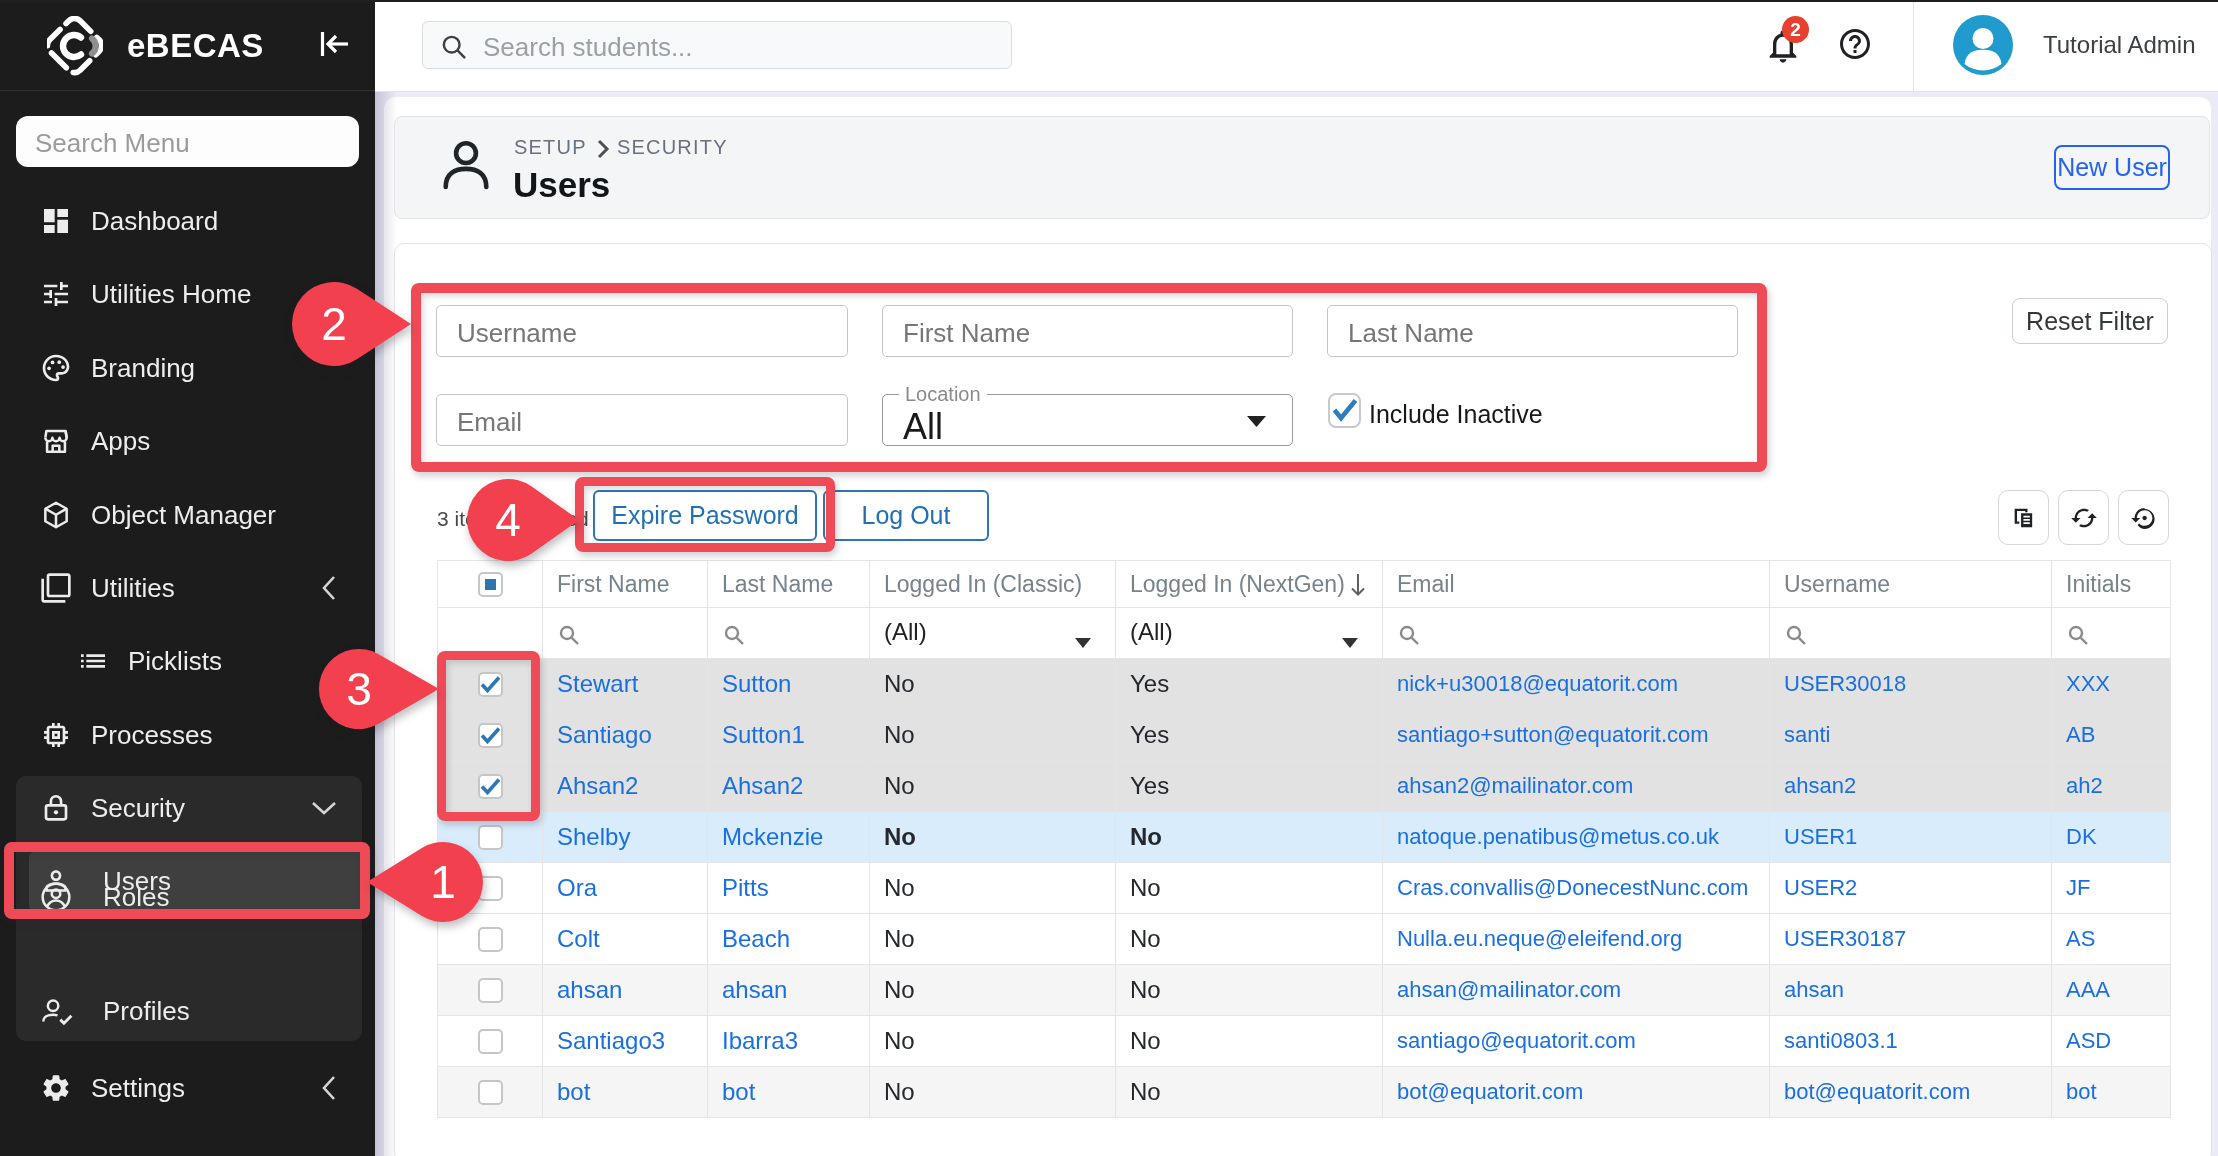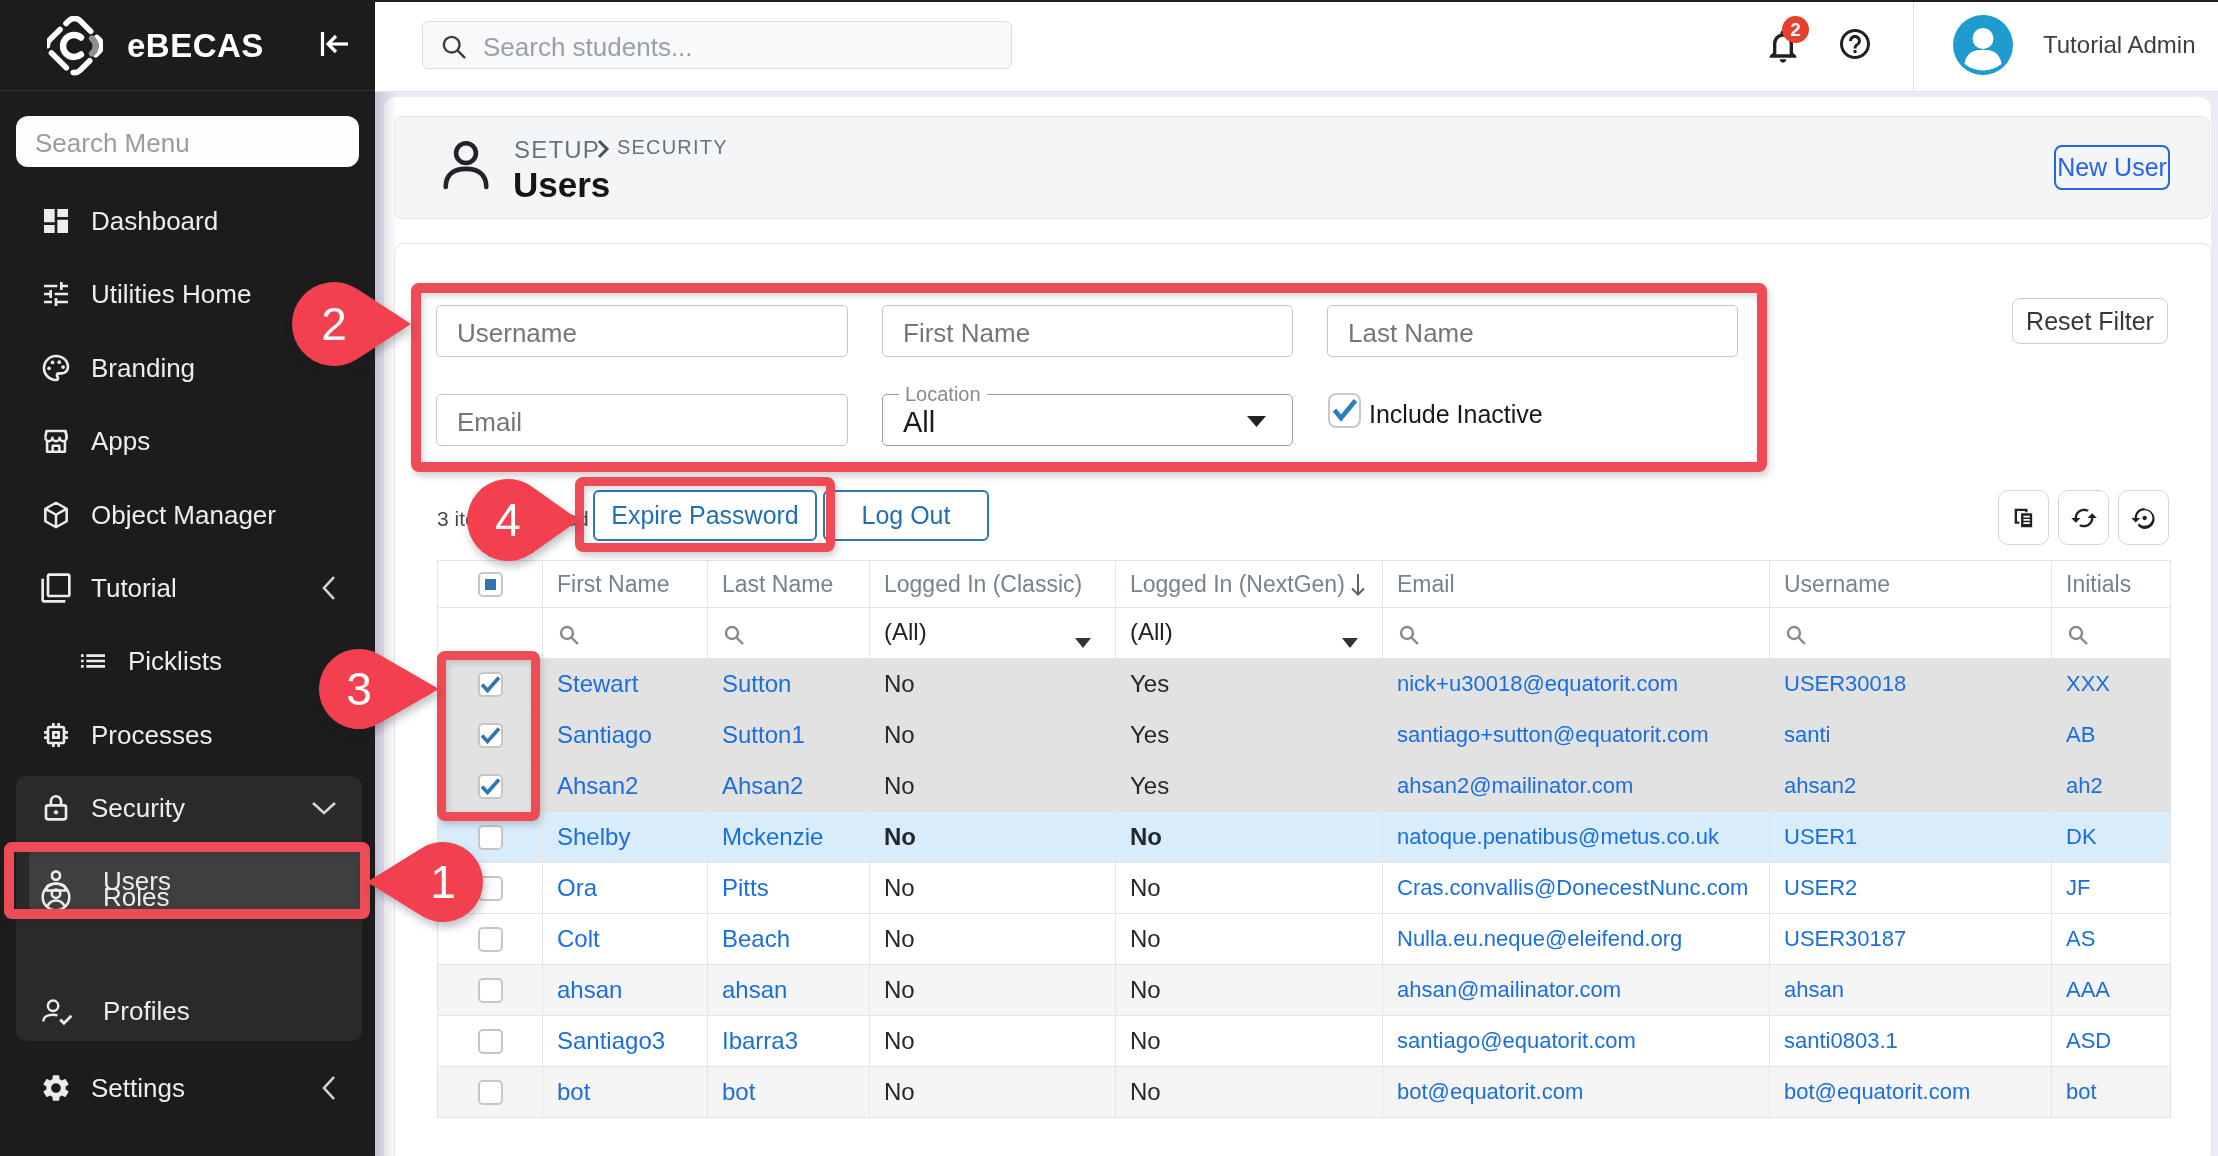--- a/index.html
+++ b/index.html
@@ -23,21 +23,21 @@
   #topbar { position:absolute; left:375px; top:0; width:1843px; height:92px; background:#fff; border-bottom:1px solid #e3e3ee; }
   #topsearch { position:absolute; left:47px; top:21px; width:590px; height:48px; background:#f8f9fb; border:1px solid #d9dce0; border-radius:6px; }
   #topsearch span { position:absolute; left:60px; top:10px; font-size:26px; color:#9aa0a6; }
   #tdivider { position:absolute; left:1538px; top:0; width:1px; height:91px; background:#e2e2ec; }
   #tadmin { position:absolute; left:1668px; top:31px; font-size:24px; color:#3c4043; font-weight:500; }
 
   
   #contentbg { position:absolute; left:375px; top:92px; width:1843px; height:1064px; background:#ebebf7; }
   #whitepanel { position:absolute; left:9px; top:5px; width:1827px; height:1059px; background:#fff; border-radius:12px 12px 0 0; }
   #headerpanel { position:absolute; left:394px; top:116px; width:1816px; height:103px; background:#f4f5f7; border:1px solid #e2e4e8; border-radius:8px; }
-  #breadcrumb { position:absolute; left:514px; top:136px; font-size:24px; color:#66727f; letter-spacing:1.2px; }
+  #breadcrumb { position:absolute; left:514px; top:136px; font-size:20px; color:#66727f; letter-spacing:1.2px; }
   #breadcrumb2 { position:absolute; left:617px; top:136px; font-size:20px; color:#66727f; letter-spacing:1.2px; }
   .cb { width:25px; height:25px; border:2px solid #c6c6c6; border-radius:5px; background:#fff; position:relative; }
   .mag { display:inline-block; vertical-align:middle; }
   #pagetitle { position:absolute; left:513px; top:165px; font-size:35px; font-weight:bold; color:#131619; }
   #newuser { position:absolute; left:2054px; top:145px; width:116px; height:45px; border:2px solid #2563eb; border-radius:8px; color:#2563eb; font-size:25px; text-align:center; line-height:41px; }
   #mainpanel { position:absolute; left:394px; top:243px; width:1818px; height:920px; background:#fff; border:1px solid #e2e2ec; border-radius:10px; }
 
   
   .finput { position:absolute; height:52px; border:1px solid #c6c6c6; border-radius:5px; background:#fff; }
   .finput span { position:absolute; left:20px; top:12px; font-size:26px; color:#767676; }
@@ -125,21 +125,21 @@
           <path d="M12 2.8 L20 7.3 V16.7 L12 21.2 L4 16.7 V7.3 Z"></path>
           <path d="M4.6 7.6 L12 11.8 L19.4 7.6"></path>
           <path d="M12 11.8 V20.6"></path>
         </svg>
       <div class="t">Object Manager</div>
     </div>
     <div class="mi" style="top:560px;">
       <svg width="32" height="32" viewBox="0 0 24 24" fill="#ececec">
           <path d="M3 5H1v16c0 1.1.9 2 2 2h16v-2H3V5zm18-4H7c-1.1 0-2 .9-2 2v14c0 1.1.9 2 2 2h14c1.1 0 2-.9 2-2V3c0-1.1-.9-2-2-2zm0 16H7V3h14v14z"></path>
         </svg>
-      <div class="t">Tutorial</div>
+      <div class="t">Utilities</div>
       <svg class="chev" width="16" height="26" viewBox="0 0 16 26" fill="none" stroke="#d5d5d5" stroke-width="2.6">
           <path d="M13 2 L3 13 L13 24"></path>
         </svg>
     </div>
     <div class="mi" style="top:633px;margin-left:37px;">
       <svg width="32" height="32" viewBox="0 0 24 24" fill="#ececec">
           <path d="M3 13h2v-2H3v2zm0 4h2v-2H3v2zm0-8h2V7H3v2zm4 4h14v-2H7v2zm0 4h14v-2H7v2zM7 7v2h14V7H7z"></path>
         </svg>
       <div class="t">Picklists</div>
     </div>
@@ -240,21 +240,21 @@
       <span>First Name</span>
     </div>
   <div class="finput" style="left:1327px;top:305px;width:411px;">
       <span>Last Name</span>
     </div>
   <div class="finput" style="left:436px;top:394px;width:412px;">
       <span>Email</span>
     </div>
   <div class="finput" style="left:882px;top:394px;width:411px;border-color:#9a9a9a;">
     <div style="position:absolute;left:16px;top:-12px;background:#fff;padding:0 6px;font-size:20px;color:#8a8a8a;">Location</div>
-    <div style="position:absolute;left:20px;top:11px;font-size:29px;color:#1a1a1a;">All</div>
+    <div style="position:absolute;left:20px;top:11px;font-size:36px;color:#1a1a1a;">All</div>
     <svg width="19" height="11" viewBox="0 0 19 11" style="position:absolute;right:26px;top:21px;">
         <path d="M0 0 L19 0 L9.5 11 Z" fill="#222"></path>
       </svg>
   </div>
   <div style="position:absolute;left:1328px;top:393px;width:33px;height:35px;background:#fff;border:2px solid #c9c9c9;border-radius:8px;"></div>
   <svg width="26" height="24" viewBox="0 0 26 24" style="position:absolute;left:1332px;top:398px;" fill="none" stroke="#2d7cbe" stroke-width="4.6">
       <path d="M2.5 12 L9 20 L23.5 2.5"></path>
     </svg>
   <div style="position:absolute;left:1369px;top:400px;font-size:25px;color:#16191c;">Include Inactive</div>
   <div id="resetfilter">Reset Filter</div>

